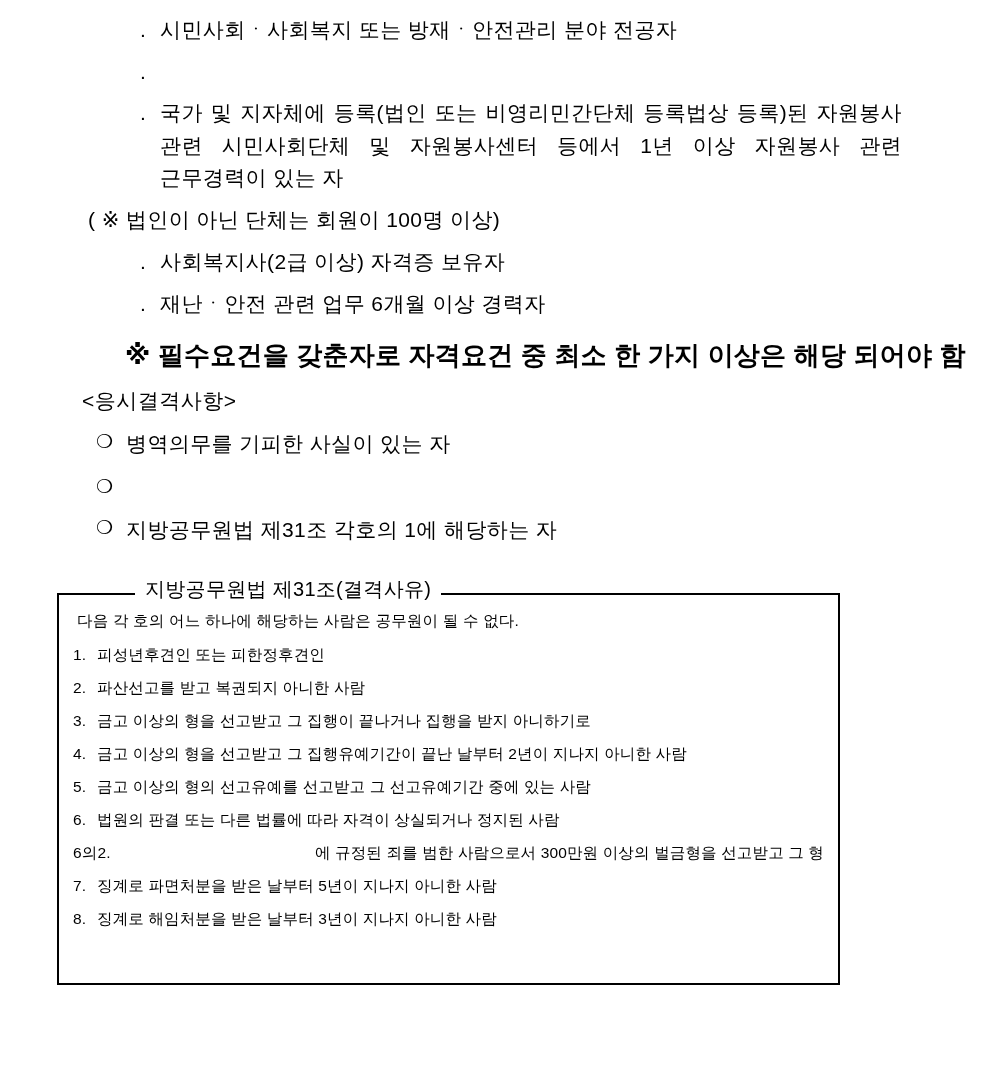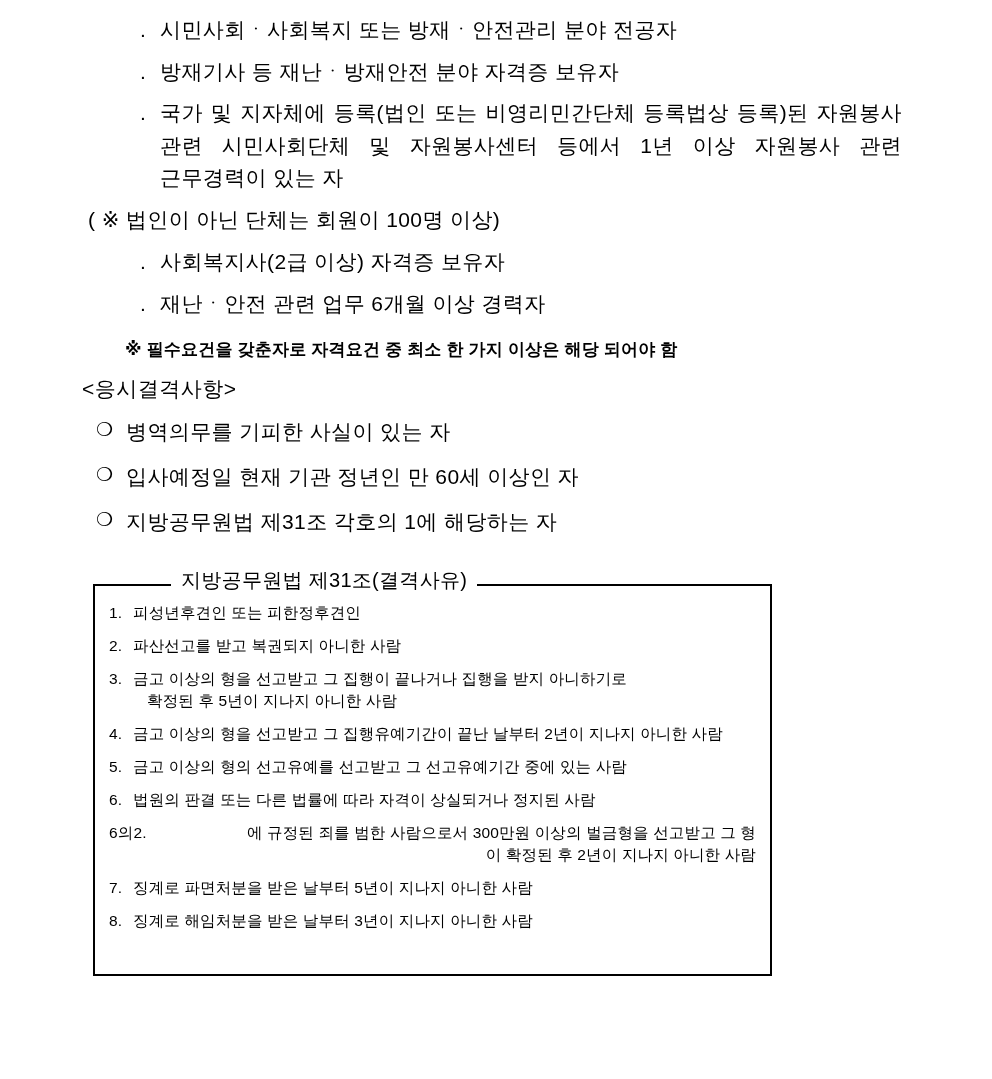--- a/index.html
+++ b/index.html
@@ -55,21 +55,21 @@
     text-align: justify;
   }
   .note-line {
     font-size: 21px;
     line-height: 1.55;
     letter-spacing: 0.4px;
     padding-left: 88px;
     margin-bottom: 10px;
   }
   .required-line {
-    font-size: 17px;
+    font-size: 26px;
     font-weight: bold;
     letter-spacing: 0.2px;
     padding-left: 125px;
     margin-top: 18px;
     margin-bottom: 14px;
   }
 
   
   .section-heading {
     font-size: 21px;
@@ -99,22 +99,22 @@
   }
   .dq-item .txt {
     flex: 1 1 auto;
     word-break: keep-all;
   }
 
   
   .law-wrap {
     position: relative;
     margin-top: 46px;
-    margin-left: 93px;
-    width: 679px;
+    margin-left: 57px;
+    width: 783px;
   }
   .law-title {
     position: absolute;
     top: -17px;
     left: 78px;
     background: #ffffff;
     padding: 0 10px;
     font-size: 20px;
     letter-spacing: 0.3px;
     z-index: 3;
@@ -171,21 +171,20 @@
 
 <div class="page">
 
   <ul class="qual-list">
     <li class="qual-item">
       <span class="dot">.</span>
       <span class="txt">시민사회ㆍ사회복지 또는 방재ㆍ안전관리 분야 전공자</span>
     </li>
     <li class="qual-item">
       <span class="dot">.</span>
-      <span class="txt">방재기사 등 재난ㆍ방재안전 분야 자격증 보유자</span>
     </li>
     <li class="qual-item wrap">
       <span class="dot">.</span>
       <span class="txt">국가 및 지자체에 등록(법인 또는 비영리민간단체 등록법상 등록)된 자원봉사 관련 시민사회단체 및 자원봉사센터 등에서 1년 이상 자원봉사 관련 근무경력이 있는 자</span>
     </li>
   </ul>
 
   <div class="note-line">( ※ 법인이 아닌 단체는 회원이 100명 이상)</div>
 
   <ul class="qual-list" style="padding-top:0">
@@ -203,48 +202,47 @@
 
   <div class="section-heading">&lt;응시결격사항&gt;</div>
 
   <ul class="dq-list">
     <li class="dq-item">
       <span class="marker">❍</span>
       <span class="txt">병역의무를 기피한 사실이 있는 자</span>
     </li>
     <li class="dq-item">
       <span class="marker">❍</span>
-      <span class="txt">입사예정일 현재 기관 정년인 만 60세 이상인 자</span>
     </li>
     <li class="dq-item">
       <span class="marker">❍</span>
       <span class="txt">지방공무원법 제31조 각호의 1에 해당하는 자</span>
     </li>
   </ul>
 
   <div class="law-wrap">
     <div class="law-title">지방공무원법 제31조(결격사유)</div>
     <div class="law-box">
+      <div class="law-intro">다음 각 호의 어느 하나에 해당하는 사람은 공무원이 될 수 없다.</div>
       <ul class="law-items">
 
         <li class="law-item">
           <span class="num">1.</span>
           <span class="body">피성년후견인 또는 피한정후견인</span>
         </li>
 
         <li class="law-item">
           <span class="num">2.</span>
           <span class="body">파산선고를 받고 복권되지 아니한 사람</span>
         </li>
 
         <li class="law-item">
           <span class="num">3.</span>
           <span class="body">
             <span>금고 이상의 형을 선고받고 그 집행이 끝나거나 집행을 받지 아니하기로</span>
-            <span class="cont">확정된 후 5년이 지나지 아니한 사람</span>
           </span>
         </li>
 
         <li class="law-item">
           <span class="num">4.</span>
           <span class="body">금고 이상의 형을 선고받고 그 집행유예기간이 끝난 날부터 2년이 지나지 아니한 사람</span>
         </li>
 
         <li class="law-item">
           <span class="num">5.</span>
@@ -253,21 +251,20 @@
 
         <li class="law-item">
           <span class="num">6.</span>
           <span class="body">법원의 판결 또는 다른 법률에 따라 자격이 상실되거나 정지된 사람</span>
         </li>
 
         <li class="law-item">
           <span class="num wide">6의2.</span>
           <span class="body">
             <span class="cont deep">에 규정된 죄를 범한 사람으로서 300만원 이상의 벌금형을 선고받고 그 형</span>
-            <span class="cont deep">이 확정된 후 2년이 지나지 아니한 사람</span>
           </span>
         </li>
 
         <li class="law-item">
           <span class="num">7.</span>
           <span class="body">징계로 파면처분을 받은 날부터 5년이 지나지 아니한 사람</span>
         </li>
 
         <li class="law-item">
           <span class="num">8.</span>

